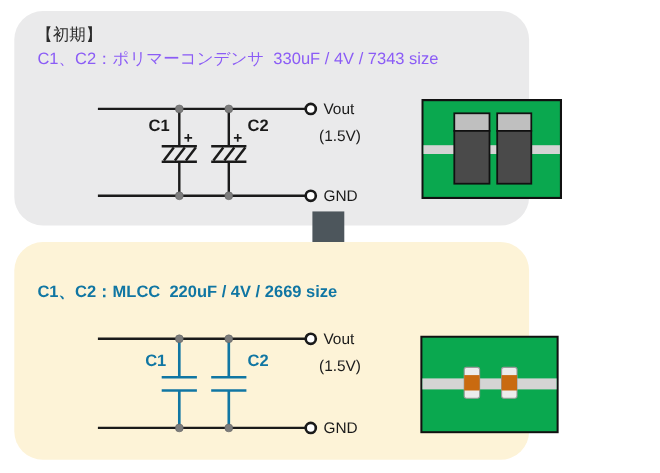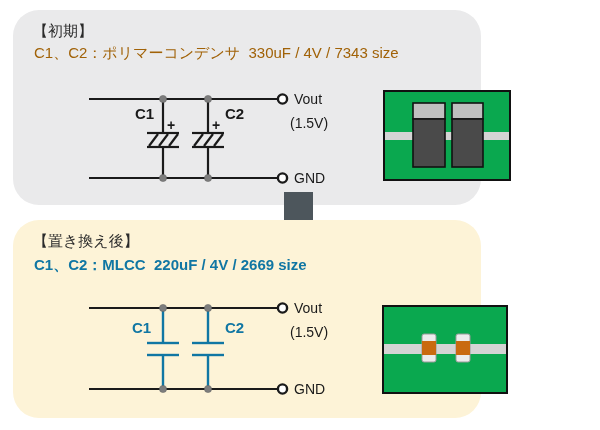--- a/index.html
+++ b/index.html
@@ -5,21 +5,21 @@
   html,body{margin:0;padding:0;background:#ffffff;}
   .canvas{
     position:relative;width:600px;height:430px;overflow:hidden;
     font-family:"Liberation Sans","DejaVu Sans",sans-serif;
     color:#222;
   }
   .panel{position:absolute;left:13px;width:468px;border-radius:26px;}
   .panel-initial{top:10px;height:195px;background:#eaeaeb;}
   .panel-replaced{top:220px;height:198px;background:#fdf3d7;}
   .heading{position:absolute;left:20px;top:12px;font-size:15px;color:#2b2b2b;white-space:pre;}
-  .spec{position:absolute;left:21px;top:34px;font-size:15px;color:#a16207;white-space:pre;}
+  .spec{position:absolute;left:21px;top:34px;font-size:15px;color:#8b5cf6;white-space:pre;}
   .spec-replaced{color:#1076a3;font-weight:bold;font-size:15px;top:36px;}
   .schematic{position:absolute;left:67px;top:75px;}
   .pcb-initial{position:absolute;left:370px;top:80px;}
   .pcb-replaced{position:absolute;left:369px;top:85px;}
   .down-arrow{position:absolute;left:264px;top:192px;}
   svg text{font-family:"Liberation Sans","DejaVu Sans",sans-serif;}
   .wire{stroke:#1a1a1a;stroke-width:2.2;fill:none;}
   .wire-teal{stroke:#1076a3;stroke-width:2.4;fill:none;}
   .junction{fill:#7d7d7d;stroke:#5f5f5f;stroke-width:0.5;}
   .terminal{fill:#ffffff;stroke:#1a1a1a;stroke-width:2.4;}
@@ -90,21 +90,20 @@
         <rect x="69" y="29" width="31" height="48" fill="#4a4a4a" stroke="#111" stroke-width="1.6"></rect>
       </g>
     </svg>
   </section>
 
   <svg class="down-arrow" width="68" height="55" viewBox="0 0 68 55">
     <polygon points="20,0 49,0 49,31 68,31 34,55 0,31 20,31" fill="#4d565c"></polygon>
   </svg>
 
   <section class="panel panel-replaced">
-    <div class="heading">【置き換え後】</div>
     <div class="spec spec-replaced">C1、C2：MLCC  220uF / 4V / 2669 size</div>
 
     <svg class="schematic" width="260" height="112" viewBox="0 0 260 112">
 
       <line class="wire" x1="9" y1="13" x2="197.5" y2="13"></line>
       <line class="wire" x1="9" y1="94" x2="197.5" y2="94"></line>
 
       <g>
         <line class="wire-teal" x1="83" y1="13" x2="83" y2="48"></line>
         <line class="wire-teal" x1="67" y1="48" x2="99" y2="48"></line>

